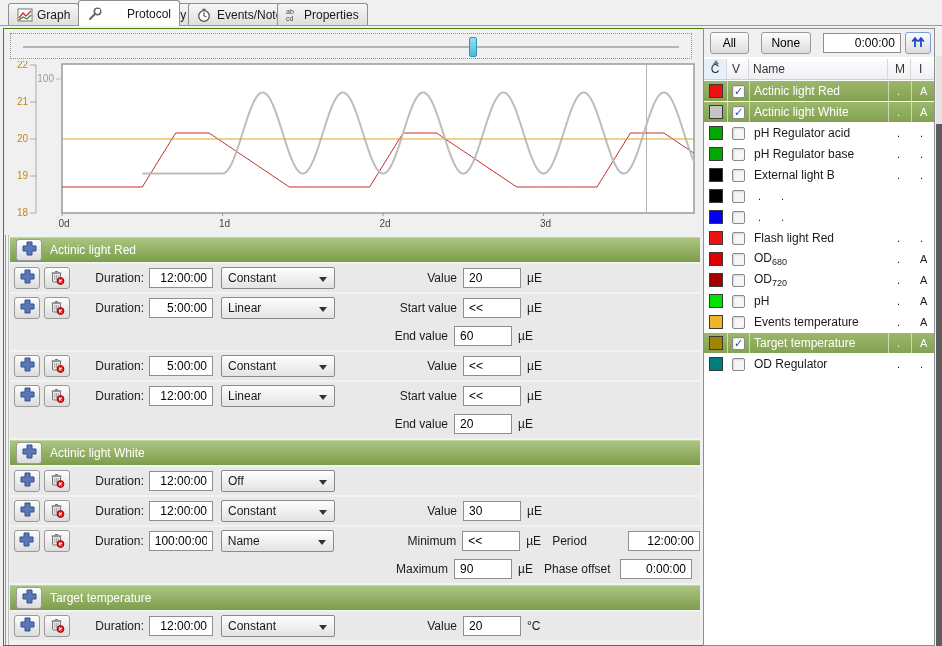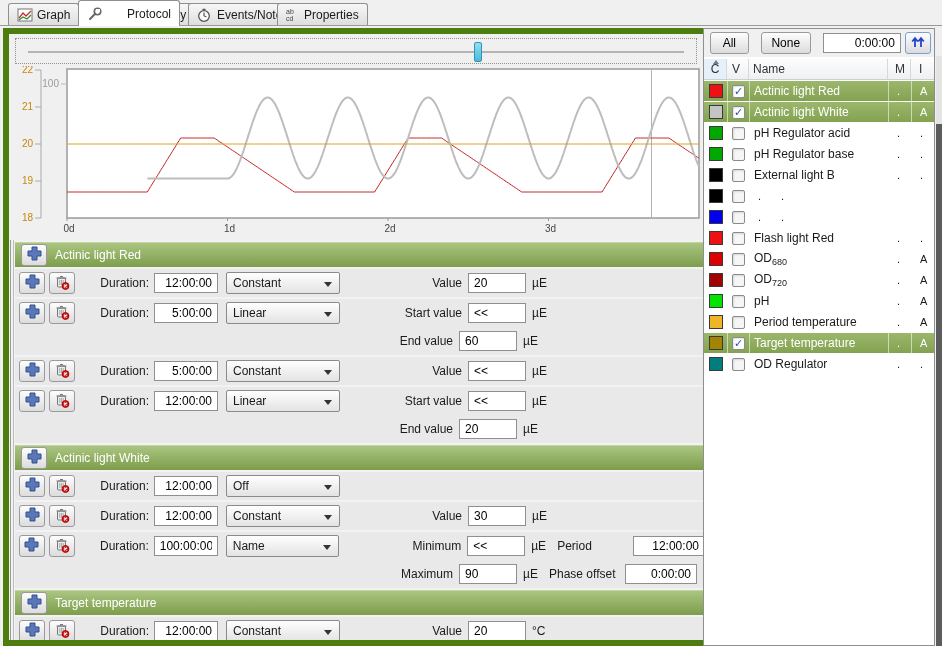--- a/index.html
+++ b/index.html
@@ -15,21 +15,21 @@
   .tab {
     position:absolute; top:3px; height:22px; display:flex; align-items:center; gap:4px;
     padding:0 8px; background:linear-gradient(#f7f7f7,#dedede);
     border:1px solid #8f8f8f; border-bottom:none; border-radius:3px 3px 0 0; cursor:default;
   }
   .tab.active { top:0; height:26px; background:#fff; z-index:2;gap:24px; }
   .tab .ticon { width:16px; height:14px; display:inline-block; }
   
   .left-panel {
     position:absolute; left:3px; top:28px; width:732px; height:618px;
-    border:6px solid #4d7c0f; background:#f0f0f0; overflow:hidden;
+    border:1px solid #4d7c0f; background:#f0f0f0; overflow:hidden;
   }
   .right-panel {
     position:absolute; left:703px; top:28px; width:232px; height:618px;
     border:1px solid #8f8f8f; background:#fff; overflow:hidden;
   }
   .right-scroll {
     position:absolute; left:936px; top:56px; width:6px; height:590px; background:#e4e4e4;
   }
   .right-scroll .thumb { position:absolute; left:0; top:68px; width:6px; height:522px; background:#5c5c5c; }
   
@@ -647,21 +647,21 @@
           <div class="ch-cell cc-i">A</div>
         </div>
         <div class="ch-row">
           <div class="ch-cell cc-c">
             <span class="swatch" style="background: rgb(240, 180, 40);"></span>
           </div>
           <div class="ch-cell cc-v">
             <span class="cbx"></span>
           </div>
           <div class="ch-cell cc-name">
-            <span>Period temperature</span>
+            <span>Events temperature</span>
           </div>
           <div class="ch-cell cc-m">.</div>
           <div class="ch-cell cc-i">A</div>
         </div>
         <div class="ch-row sel">
           <div class="ch-cell cc-c">
             <span class="swatch" style="background: rgb(162, 132, 0);"></span>
           </div>
           <div class="ch-cell cc-v">
             <span class="cbx on">✓</span>

